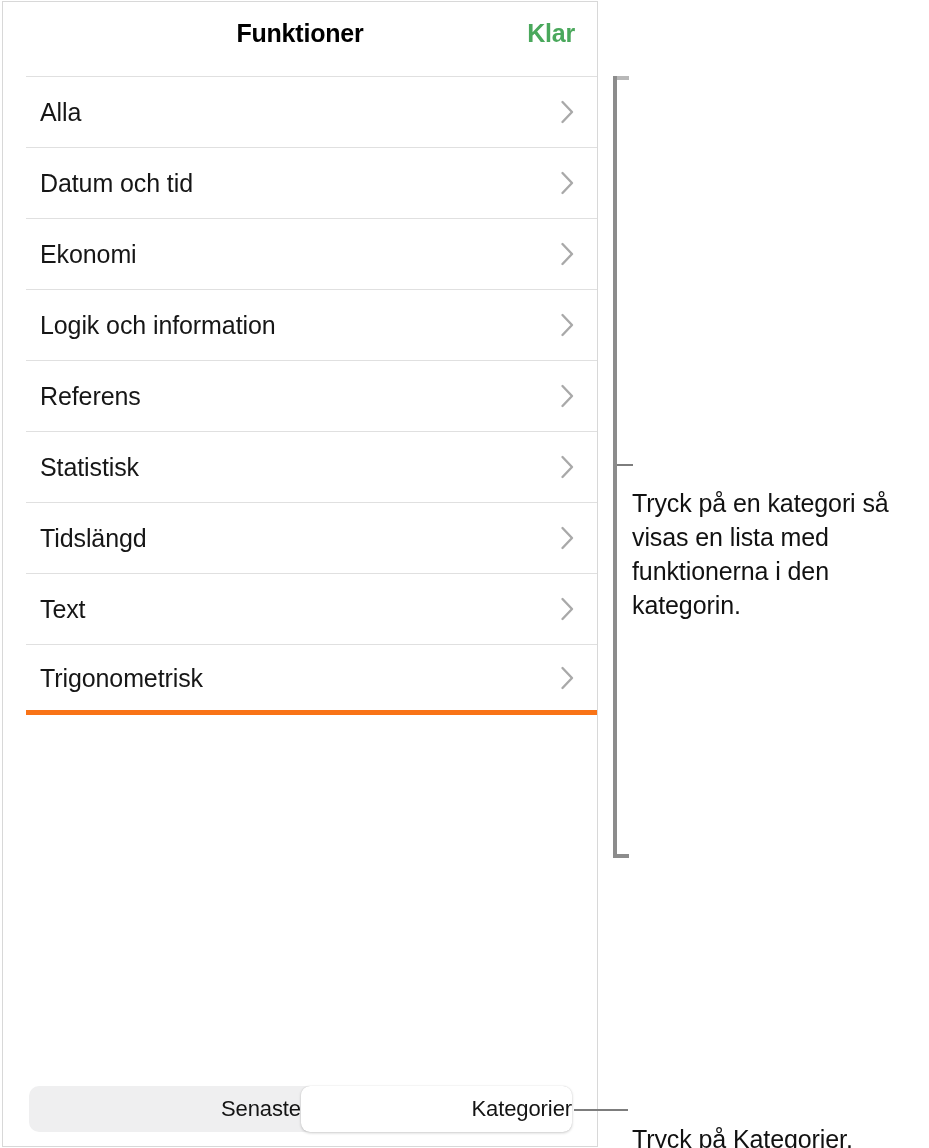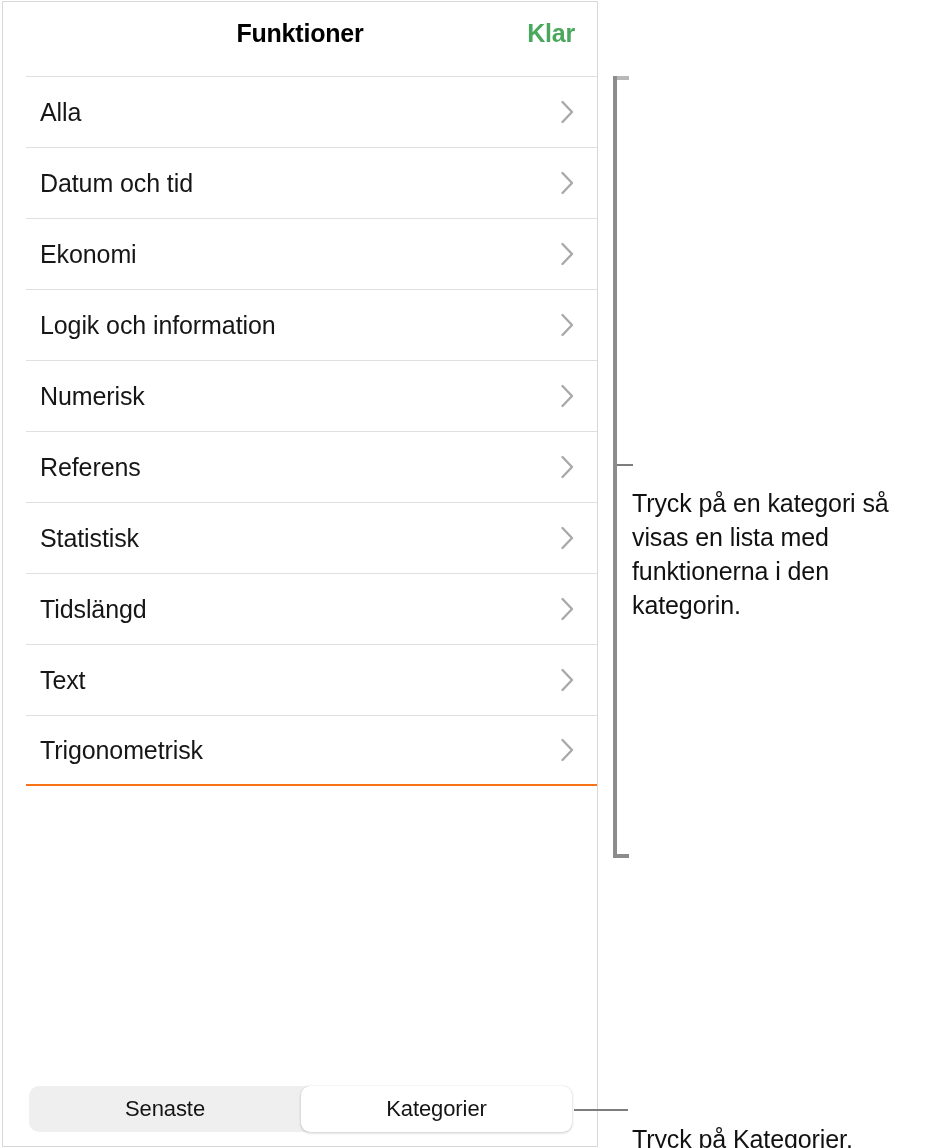--- a/index.html
+++ b/index.html
@@ -68,21 +68,21 @@
   }
   .list-row {
     position: relative;
     height: 71px;
     margin-left: 23px;
     border-top: 1px solid #e0e0e0;
     box-sizing: border-box;
     cursor: pointer;
   }
   .list-row:last-child {
-    border-bottom: 2px solid #f97316;
+    border-bottom: 5px solid #f97316;
   }
   .row-label {
     position: absolute;
     left: 0;
     top: 50%;
     transform: translateY(-50%);
     font-size: 25px;
     color: #161616;
     letter-spacing: -0.1px;
     white-space: nowrap;
@@ -107,21 +107,21 @@
     height: 46px;
     background: #efeff0;
     border-radius: 10px;
     box-sizing: border-box;
   }
   .segment {
     position: absolute;
     top: 0;
     height: 46px;
     line-height: 46px;
-    text-align: center;
+    text-align: right;
     font-size: 22px;
     color: #141414;
     letter-spacing: -0.1px;
     cursor: pointer;
     box-sizing: border-box;
   }
   #segment-senaste {
     left: 0;
     width: 272px;
   }
@@ -249,28 +249,20 @@
 
     <div class="list-row">
       <span class="row-label">Logik och information</span>
       <span class="chevron-icon">
         <svg viewBox="0 0 16 28" width="16" height="28">
             <polyline points="2.5,4 12,14 2.5,24" fill="none" stroke="#a9a9a9" stroke-width="2.4" stroke-linecap="round" stroke-linejoin="round"></polyline>
           </svg>
       </span>
     </div>
 
-    <div class="list-row">
-      <span class="row-label">Numerisk</span>
-      <span class="chevron-icon">
-        <svg viewBox="0 0 16 28" width="16" height="28">
-            <polyline points="2.5,4 12,14 2.5,24" fill="none" stroke="#a9a9a9" stroke-width="2.4" stroke-linecap="round" stroke-linejoin="round"></polyline>
-          </svg>
-      </span>
-    </div>
 
     <div class="list-row">
       <span class="row-label">Referens</span>
       <span class="chevron-icon">
         <svg viewBox="0 0 16 28" width="16" height="28">
             <polyline points="2.5,4 12,14 2.5,24" fill="none" stroke="#a9a9a9" stroke-width="2.4" stroke-linecap="round" stroke-linejoin="round"></polyline>
           </svg>
       </span>
     </div>
 

